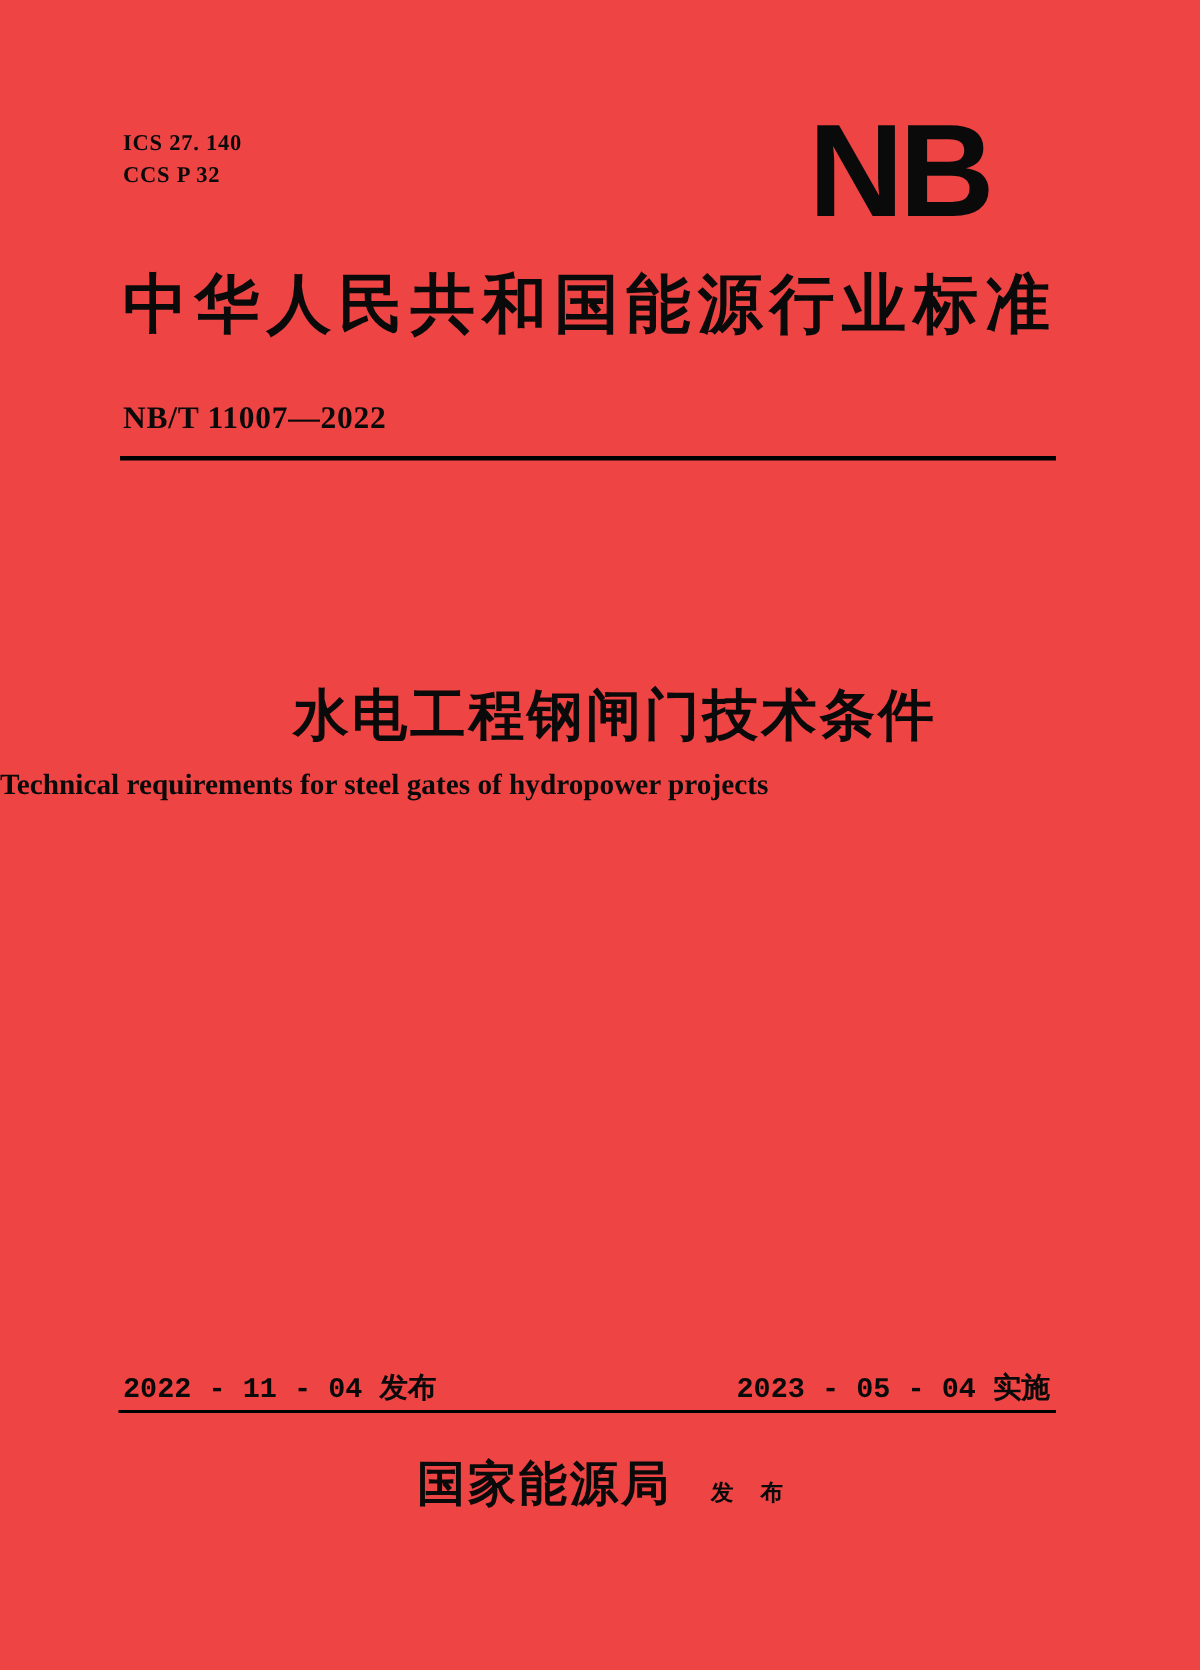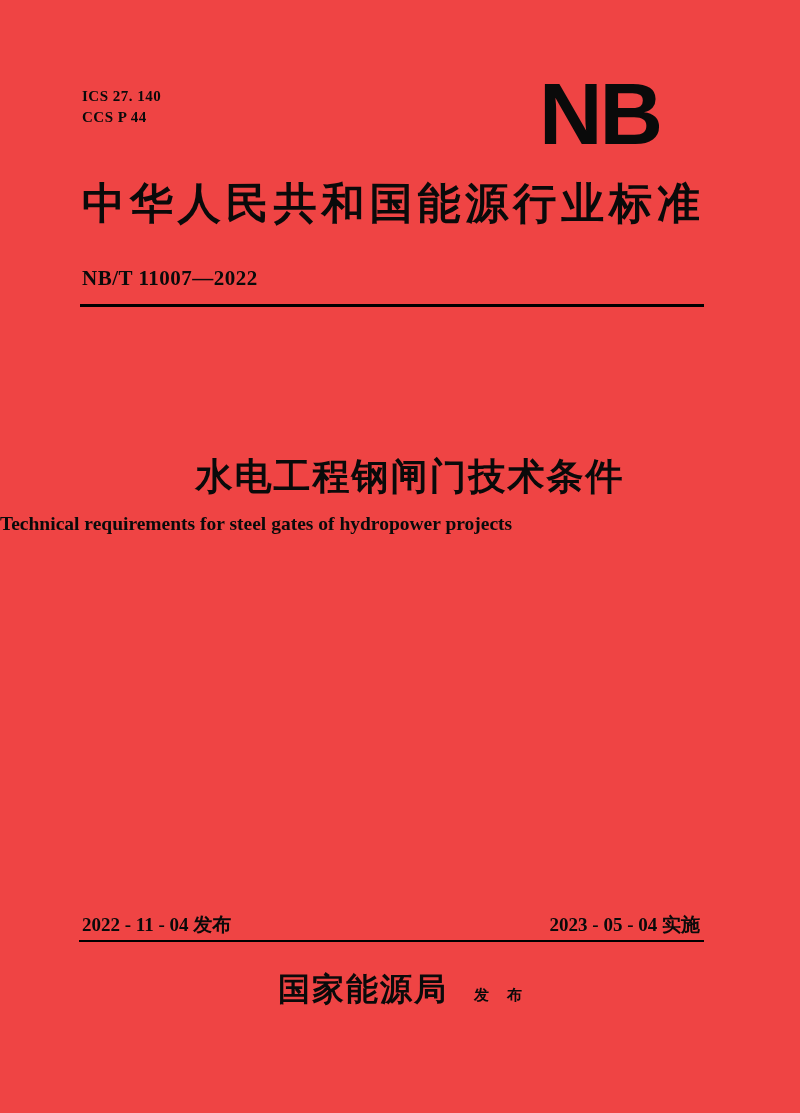--- a/index.html
+++ b/index.html
@@ -117,21 +117,21 @@
 
   .dates-row {
     position: absolute;
     left: 82px;
     top: 912px;
     width: 618px;
     display: flex;
     justify-content: space-between;
     font-weight: bold;
     font-size: 19px;
-    font-family: Liberation Serif, serif;
+    font-family: Liberation Mono, monospace;
   }
 
   .publisher-row {
     position: absolute;
     left: 0;
     top: 968px;
     width: 800px;
     display: flex;
     justify-content: center;
     align-items: baseline;
@@ -151,21 +151,21 @@
     margin-right: -18px; 
   }
 </style>
 </head>
 <body>
 
 <div class="page">
 
   <div class="ics-block">
     <div>ICS 27. 140</div>
-    <div>CCS P 44</div>
+    <div>CCS P 32</div>
   </div>
 
   <div class="nb-logo">NB</div>
 
   <h1 class="header-title">中华人民共和国能源行业标准</h1>
 
   <div class="standard-code">NB/T 11007—2022</div>
 
   <div class="rule rule-top"></div>
 

